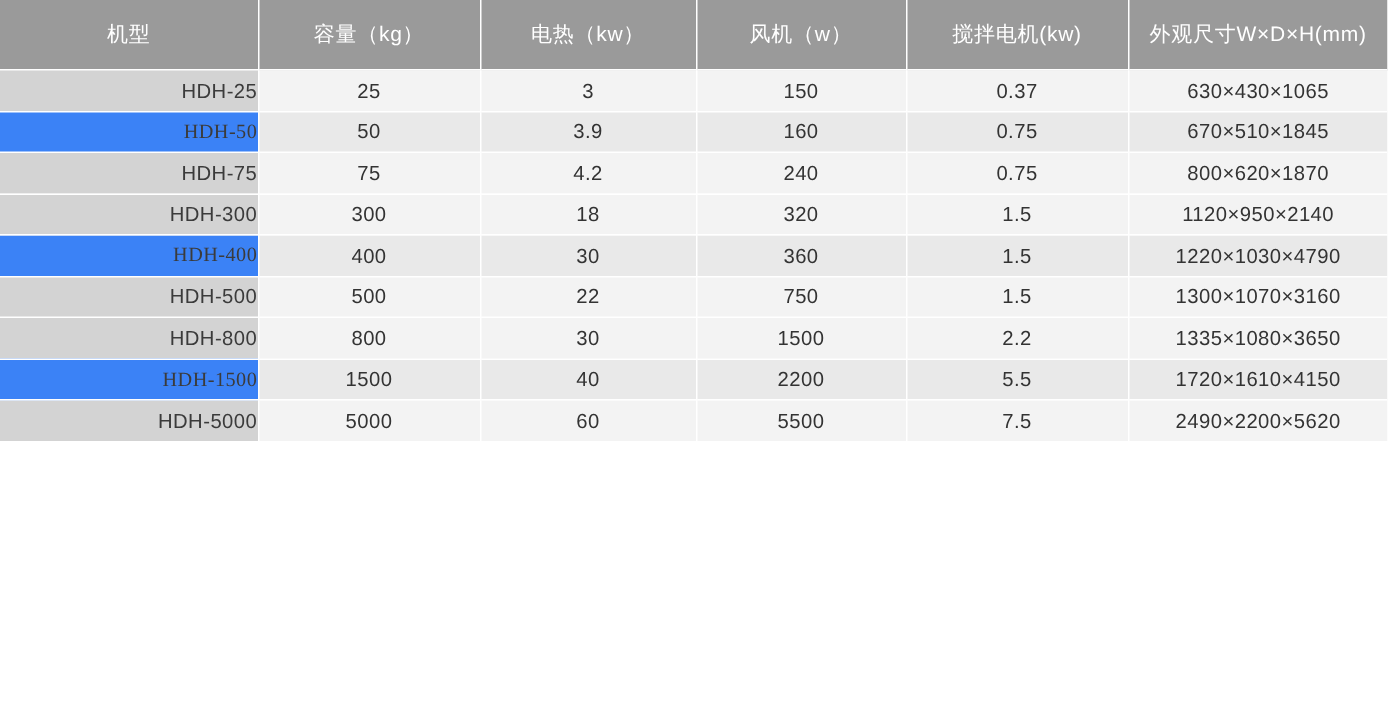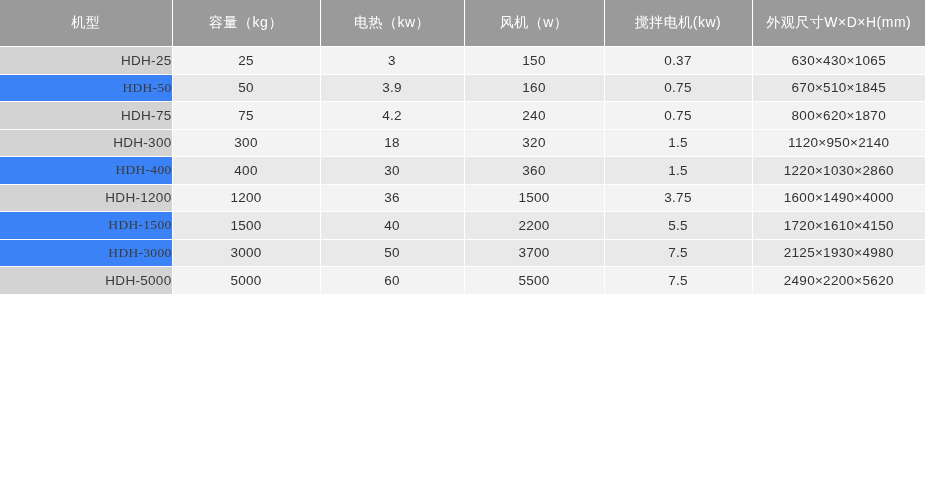--- a/index.html
+++ b/index.html
@@ -117,45 +117,45 @@
       <td class="data">320</td>
       <td class="data">1.5</td>
       <td class="data">1120×950×2140</td>
     </tr>
     <tr class="even">
       <td class="c0">HDH-400</td>
       <td class="data">400</td>
       <td class="data">30</td>
       <td class="data">360</td>
       <td class="data">1.5</td>
-      <td class="data">1220×1030×2860</td>
+      <td class="data">1220×1030×4790</td>
     </tr>
     <tr class="odd">
-      <td class="c0">HDH-1200</td>
-      <td class="data">1200</td>
-      <td class="data">36</td>
+      <td class="c0">HDH-500</td>
+      <td class="data">500</td>
+      <td class="data">22</td>
+      <td class="data">750</td>
+      <td class="data">1.5</td>
+      <td class="data">1300×1070×3160</td>
+    </tr>
+    <tr class="odd">
+      <td class="c0">HDH-800</td>
+      <td class="data">800</td>
+      <td class="data">30</td>
       <td class="data">1500</td>
-      <td class="data">3.75</td>
-      <td class="data">1600×1490×4000</td>
+      <td class="data">2.2</td>
+      <td class="data">1335×1080×3650</td>
     </tr>
     <tr class="even">
       <td class="c0">HDH-1500</td>
       <td class="data">1500</td>
       <td class="data">40</td>
       <td class="data">2200</td>
       <td class="data">5.5</td>
       <td class="data">1720×1610×4150</td>
-    </tr>
-    <tr class="even">
-      <td class="c0">HDH-3000</td>
-      <td class="data">3000</td>
-      <td class="data">50</td>
-      <td class="data">3700</td>
-      <td class="data">7.5</td>
-      <td class="data">2125×1930×4980</td>
     </tr>
     <tr class="odd">
       <td class="c0">HDH-5000</td>
       <td class="data">5000</td>
       <td class="data">60</td>
       <td class="data">5500</td>
       <td class="data">7.5</td>
       <td class="data">2490×2200×5620</td>
     </tr>
   </tbody>

